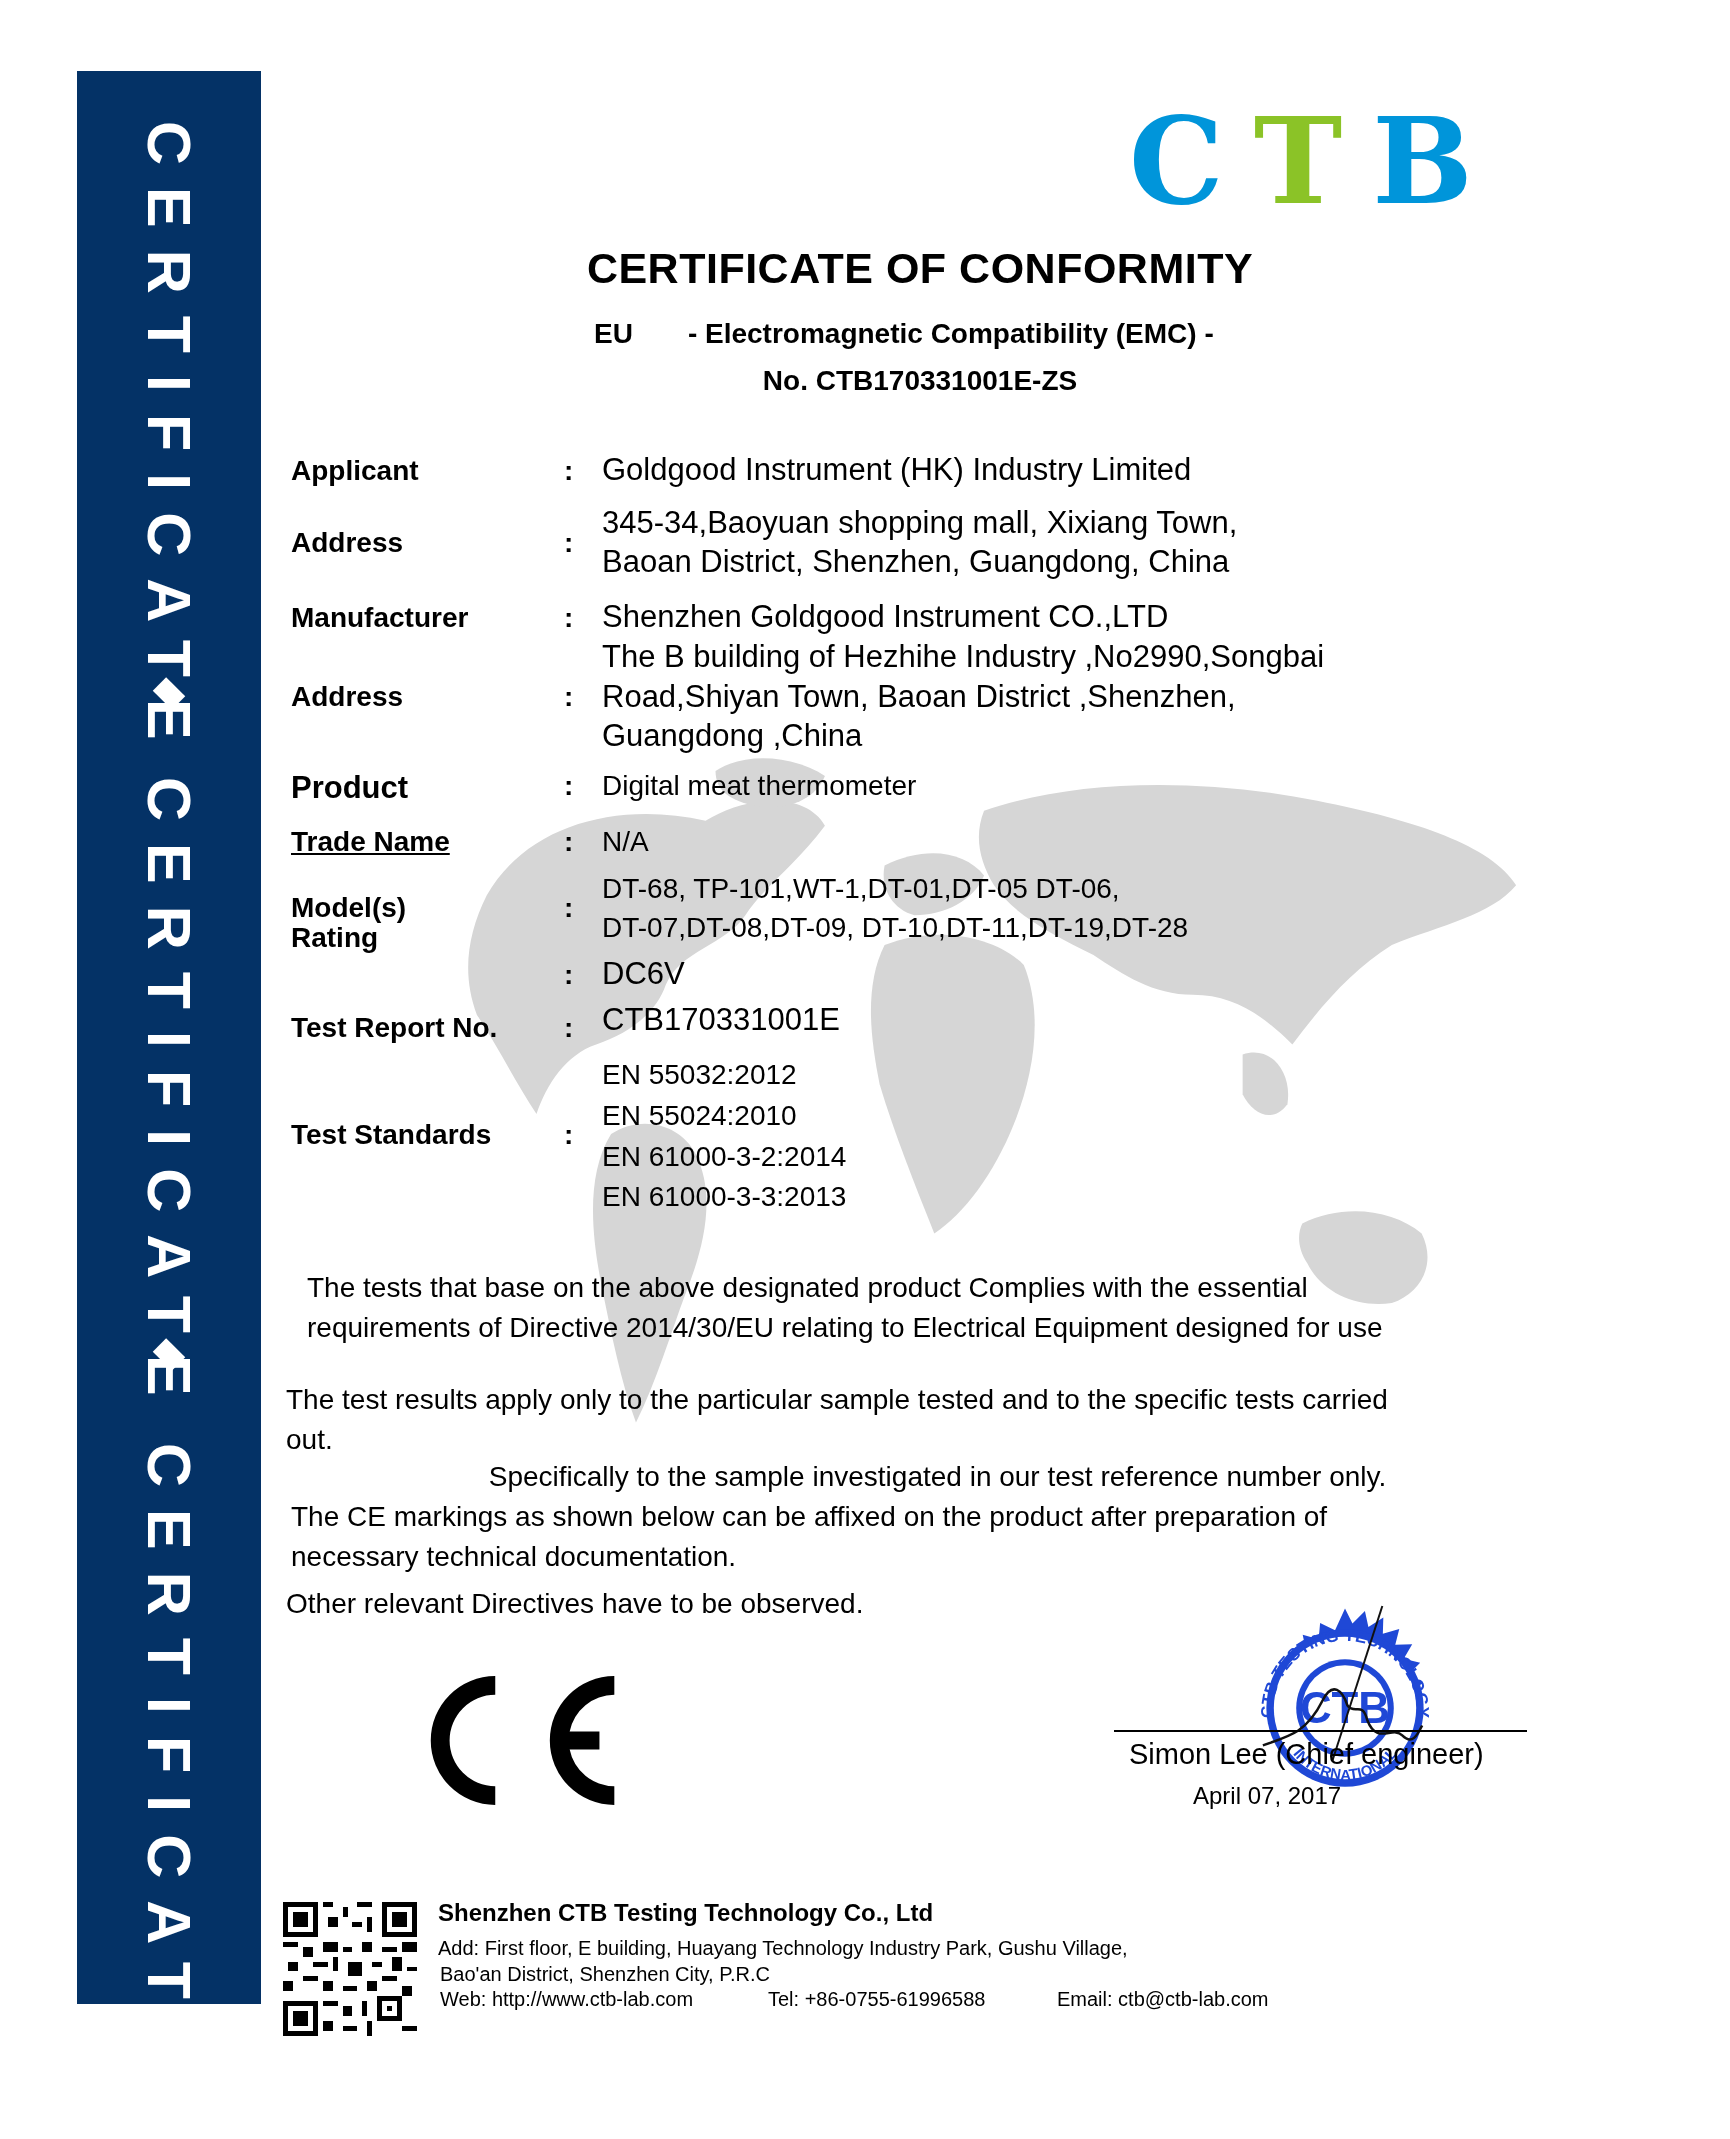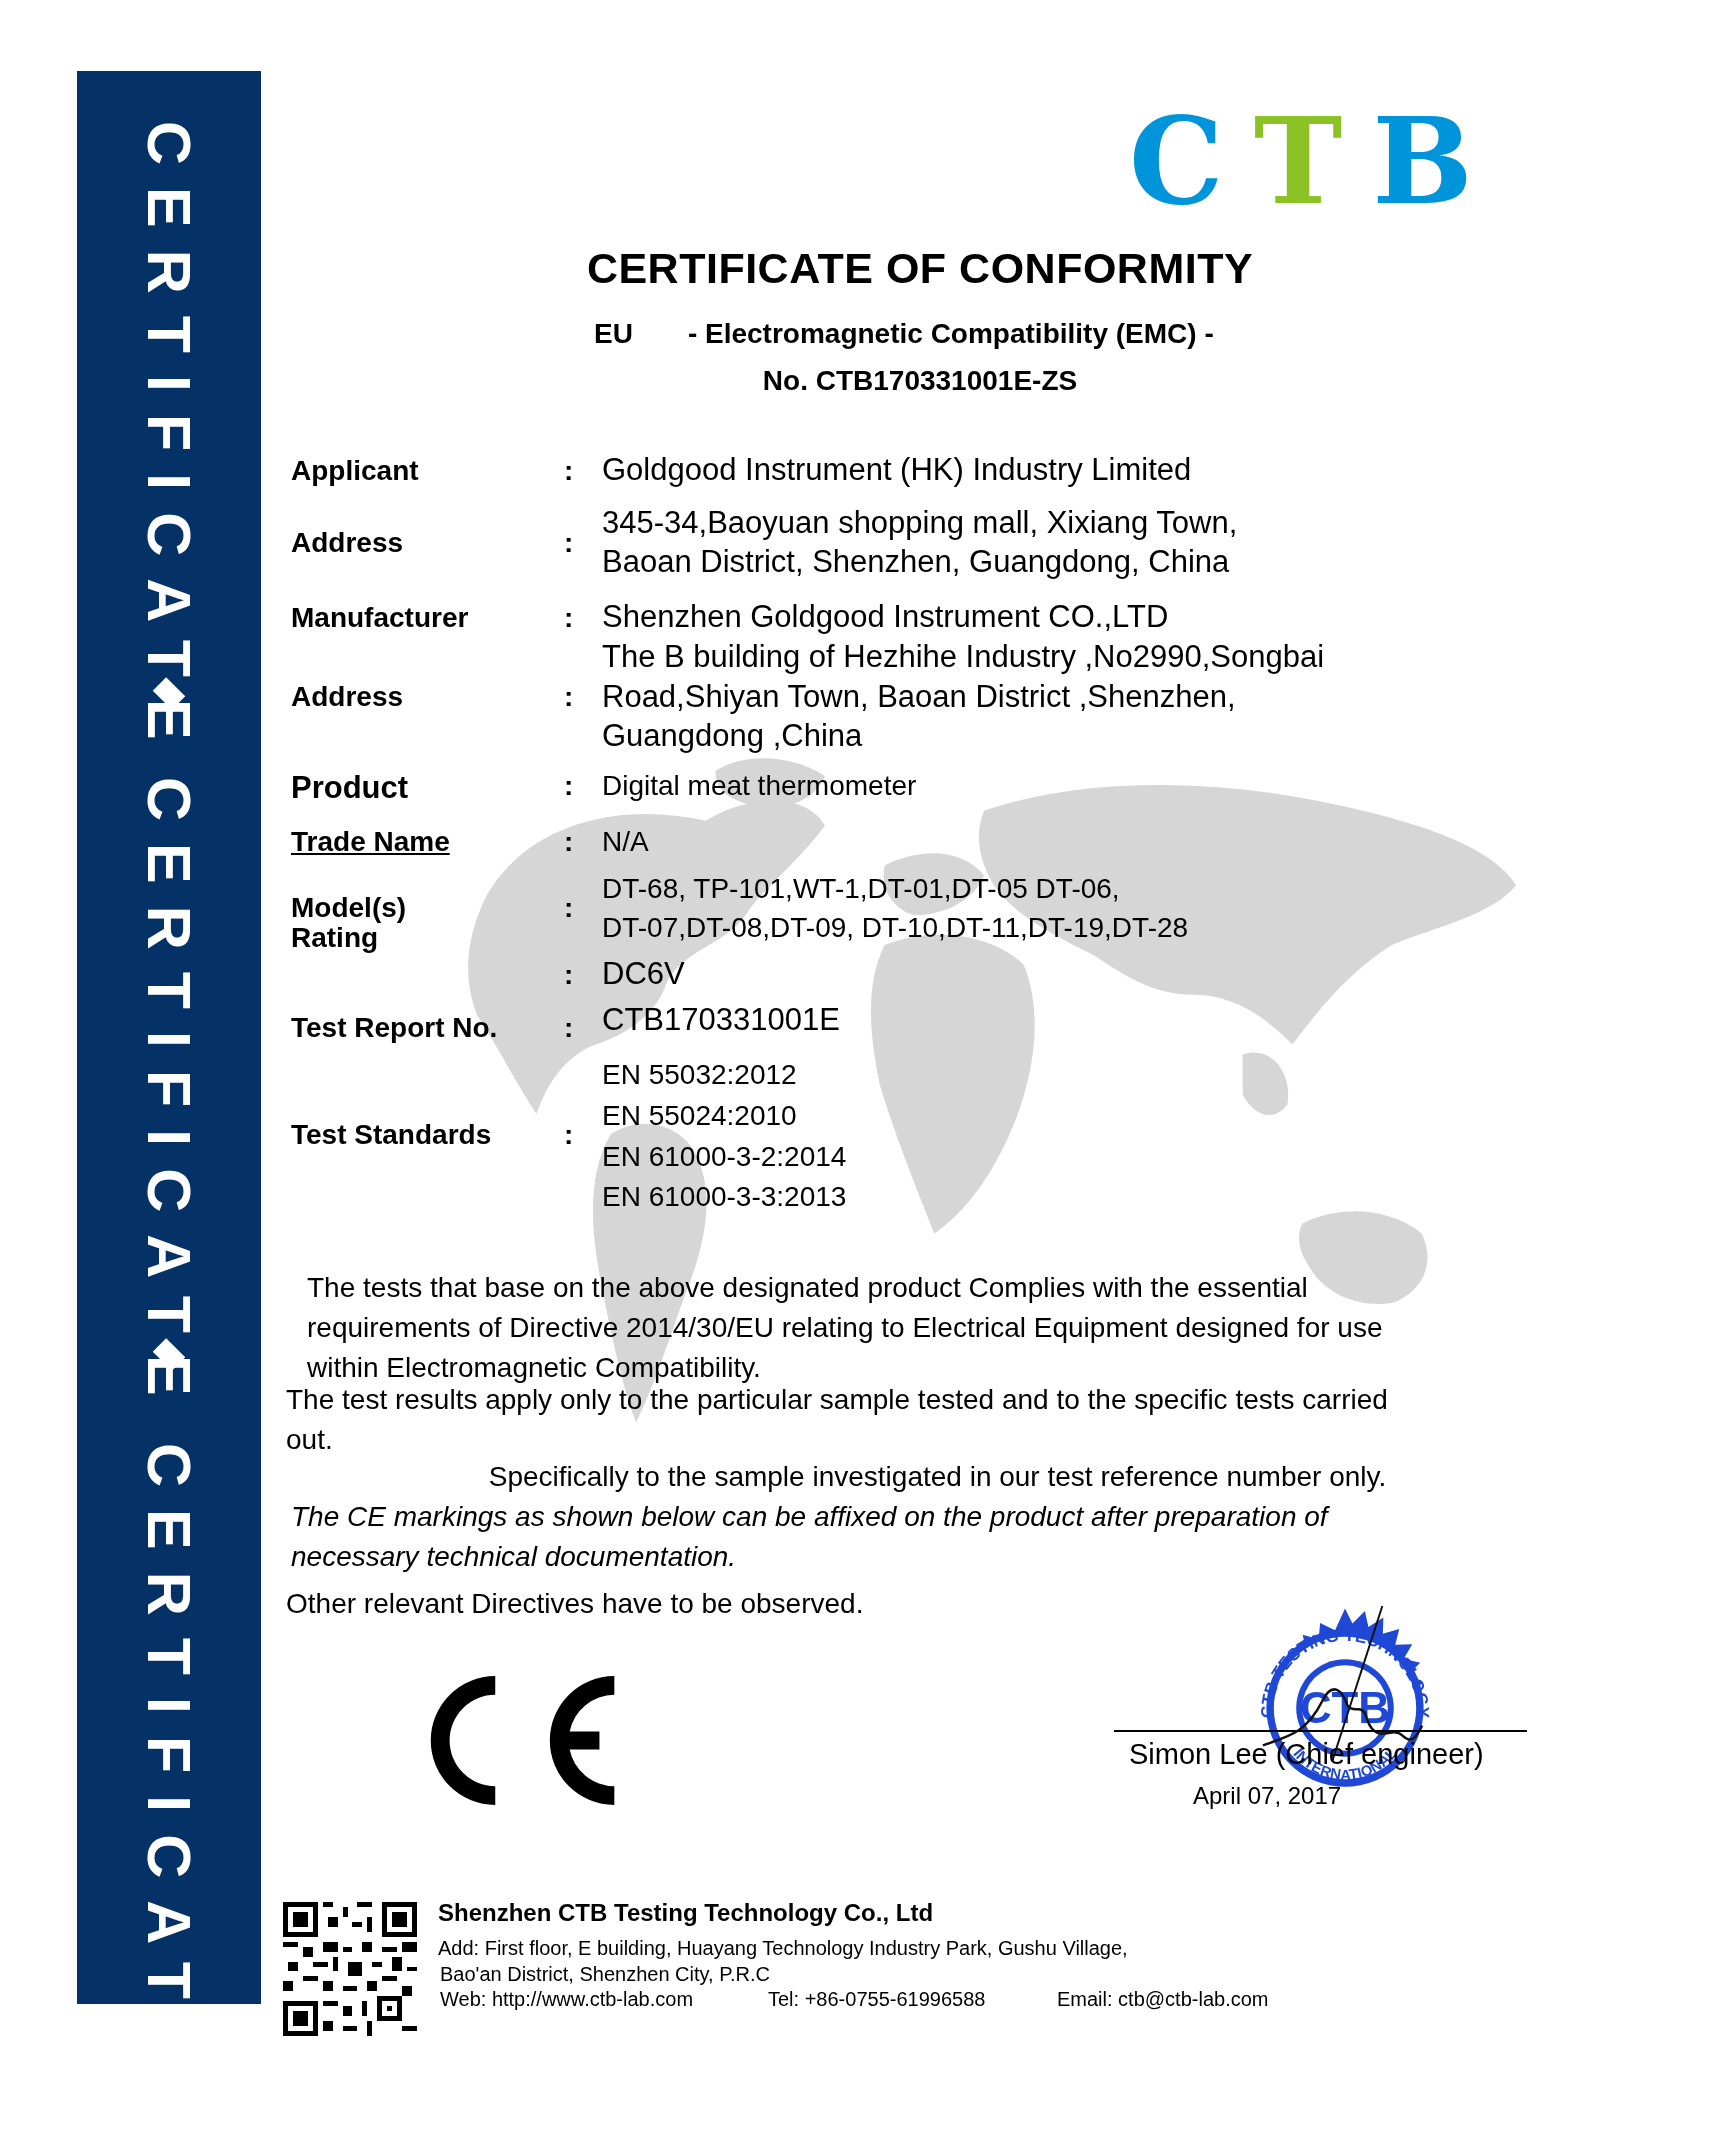--- a/index.html
+++ b/index.html
@@ -143,28 +143,27 @@
   <div class="colon" style="top:1119px;">:</div>
   <div class="val small" style="top:1059px;">EN 55032:2012</div>
   <div class="val small" style="top:1100px;">EN 55024:2010</div>
   <div class="val small" style="top:1141px;">EN 61000-3-2:2014</div>
   <div class="val small" style="top:1181px;">EN 61000-3-3:2013</div>
 </div>
 
 <div class="para" style="top:1268px;margin-left:16px;">
   <div>The tests that base on the above designated product Complies with the essential</div>
   <div>requirements of Directive 2014/30/EU relating to Electrical Equipment designed for use</div>
-  <div>within Electromagnetic Compatibility.</div>
 </div>
 <div class="para" style="top:1380px; left:286px;">
   <div>The test results apply only to the particular sample tested and to the specific tests carried</div>
   <div>out.</div>
 </div>
 <div class="para" style="top:1457px;text-align:center;">Specifically to the sample investigated in our test reference number only.</div>
-<div class="para" style="top:1497px;font-style:italic;">
+<div class="para" style="top:1497px;">
   <div>The CE markings as shown below can be affixed on the product after preparation of</div>
   <div>necessary technical documentation.</div>
 </div>
 <div class="para" style="top:1584px; left:286px;">Other relevant Directives have to be observed.</div>
 
 <svg class="abs ce" viewBox="0 0 440 260">
   <path d="M155 0 L155 38 A92 92 0 0 0 155 222 L155 260 A130 130 0 0 1 155 0Z" fill="#000"></path>
   <path d="M395 0 L395 38 A92 92 0 0 0 305 112 L365 112 L365 148 L305 148 A92 92 0 0 0 395 222 L395 260 A130 130 0 0 1 395 0Z" fill="#000"></path>
 </svg>
 

